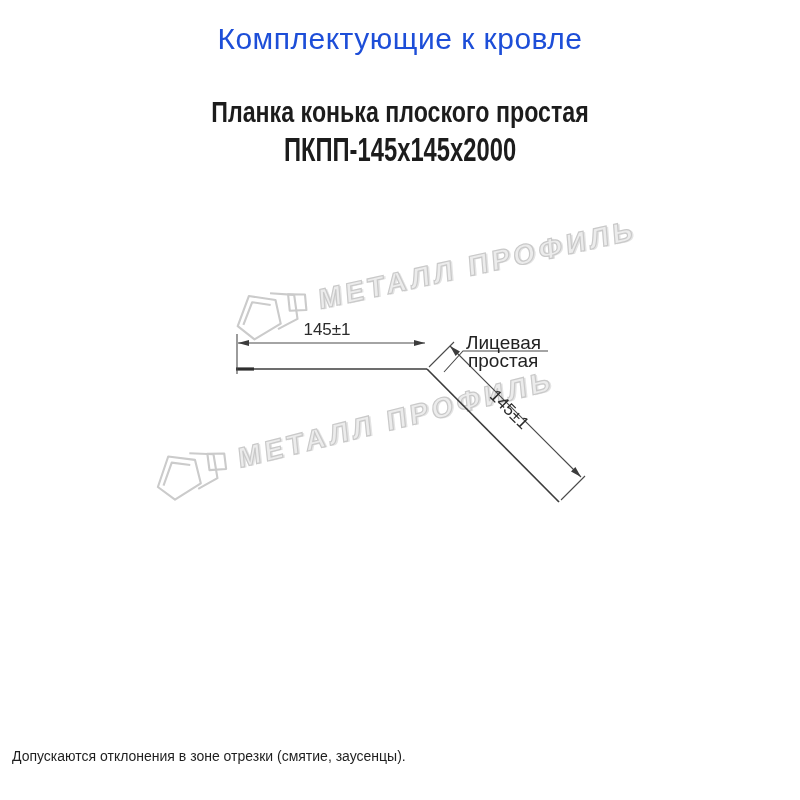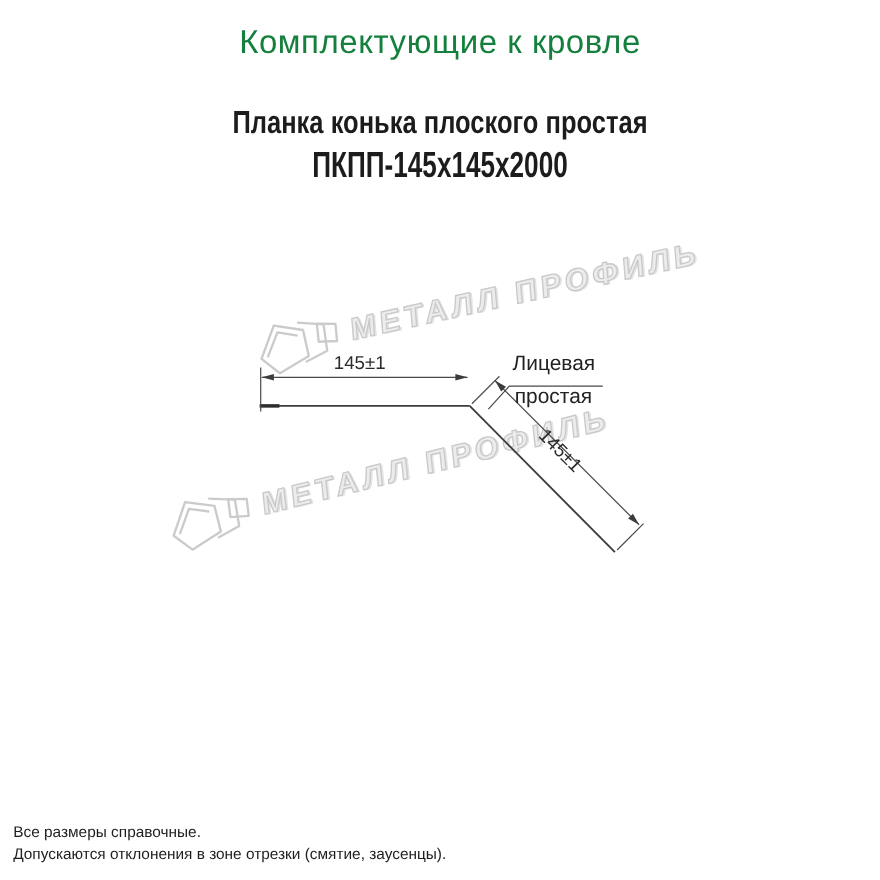--- a/index.html
+++ b/index.html
@@ -5,21 +5,21 @@
   html,body{margin:0;padding:0;}
   body{
     width:800px;height:800px;background:#ffffff;position:relative;overflow:hidden;
     font-family:"Liberation Sans",sans-serif;color:#1d1d1d;
   }
   .abs{position:absolute;}
 
   
   .page-title{
     top:22px;left:0;width:800px;text-align:center;
-    font-size:30px;font-weight:400;letter-spacing:.5px;color:#15803d;z-index:3;
+    font-size:30px;font-weight:400;letter-spacing:.5px;color:#1d4ed8;z-index:3;
   }
   .product-name{
     top:96px;left:0;width:800px;text-align:center;
     font-size:29px;font-weight:bold;color:#1c1c1c;
     transform:scaleX(.80);z-index:3;
   }
   .product-code{
     top:131px;left:0;width:800px;text-align:center;
     font-size:33px;font-weight:bold;color:#1c1c1c;
     transform:scaleX(.72);z-index:3;
@@ -45,21 +45,21 @@
   .drawing-svg{left:0;top:0;z-index:2;pointer-events:none;}
   .dim-label-h{
     left:279px;top:320px;width:96px;text-align:center;
     font-size:17px;color:#2b2b2b;z-index:3;
   }
   .dim-label-d{
     left:479px;top:400px;width:60px;text-align:center;
     font-size:17px;color:#2b2b2b;z-index:3;
     transform:rotate(45deg);
   }
-  .face-label-1{left:466px;top:320px;font-size:19px;color:#222;z-index:3;}
+  .face-label-1{left:466px;top:332px;font-size:19px;color:#222;z-index:3;}
   .face-label-2{left:468px;top:350px;font-size:19px;color:#222;z-index:3;}
 
   
   .notes{left:12px;top:746px;font-size:14px;line-height:20px;color:#1e1e1e;z-index:3;}
 </style>
 </head>
 <body>
 
 <div class="abs page-title">Комплектующие к кровле</div>
 <div class="abs product-name">Планка конька плоского простая</div>
@@ -114,15 +114,14 @@
 
   <path d="M444,372 L463,351 L548,351" stroke="#4a4a4a" stroke-width="1.1" fill="none"></path>
 </svg>
 
 <div class="abs dim-label-h">145±1</div>
 <div class="abs dim-label-d">145±1</div>
 <div class="abs face-label-1">Лицевая</div>
 <div class="abs face-label-2">простая</div>
 
 <div class="abs notes">
-  <div>Все размеры справочные.</div>
   <div>Допускаются отклонения в зоне отрезки (смятие, заусенцы).</div>
 </div>
 
 </body></html>

